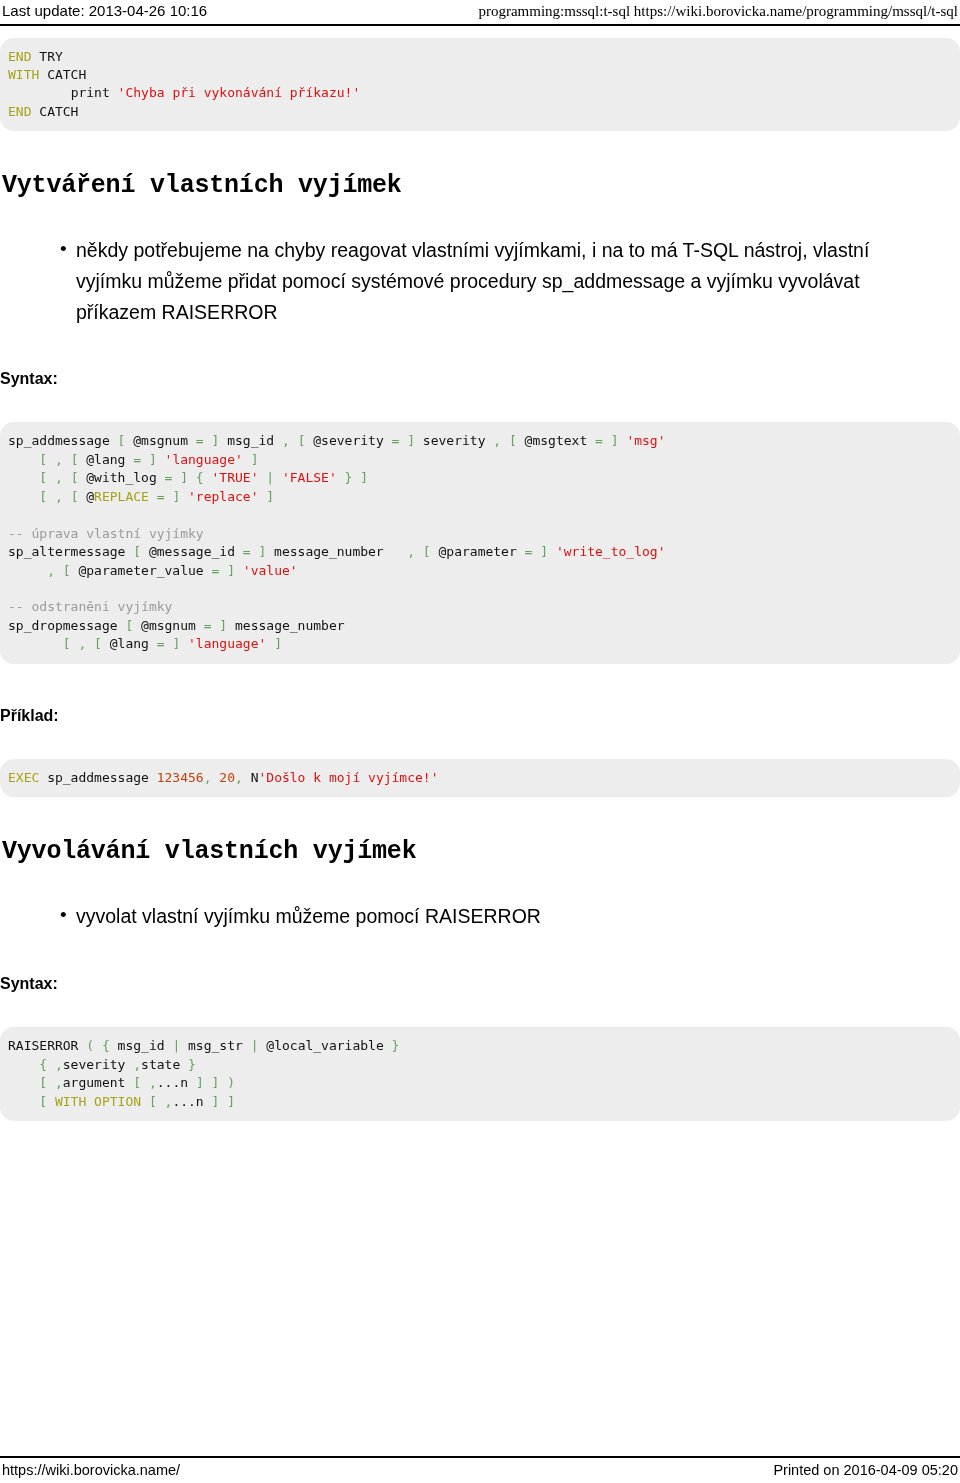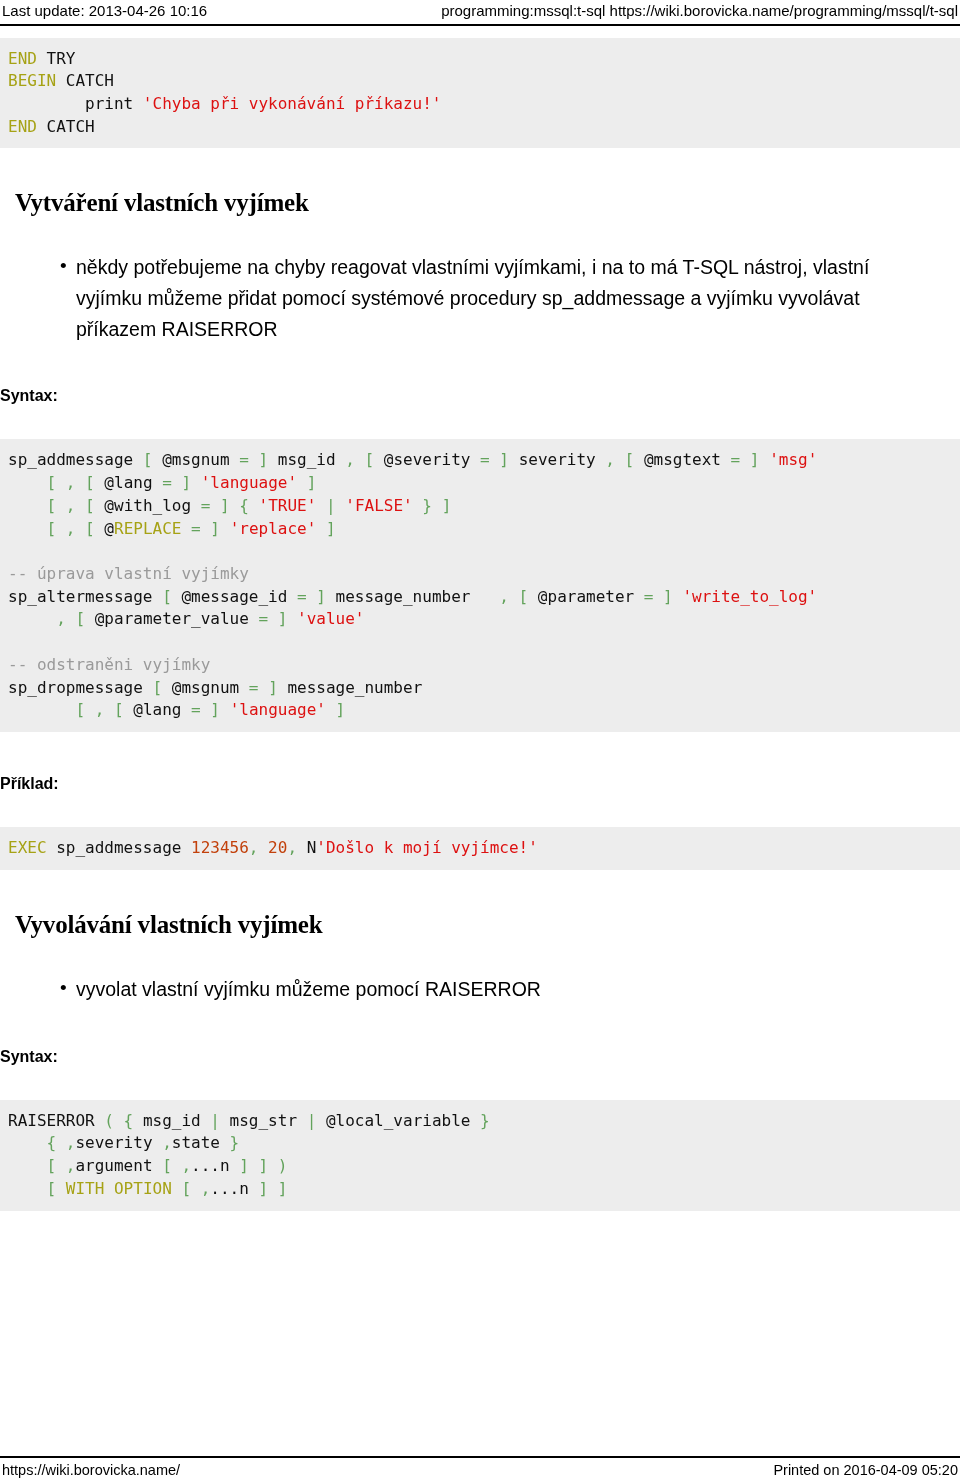--- a/index.html
+++ b/index.html
@@ -28,21 +28,21 @@
     display: flex;
     justify-content: space-between;
     align-items: baseline;
     font-size: 15px;
     line-height: 1.1;
     padding: 3px 2px 4px 2px;
     border-bottom: 2.5px solid #000;
     white-space: nowrap;
   }
   .doc-header .left { text-align: left; }
-  .doc-header .right { text-align: right; }
+  .doc-header .right { text-align: right; font-family: Liberation Serif, serif; }
 
   
   .doc-footer {
     display: flex;
     justify-content: space-between;
     align-items: baseline;
     font-size: 14.5px;
     line-height: 1.1;
     padding: 5px 2px 4px 2px;
     border-top: 2.5px solid #000;
@@ -55,44 +55,45 @@
     flex: 1 1 auto;
     padding: 0;
   }
 
   
   pre.code {
     background: #ededed;
     margin: 0;
     padding: 10px 8px 10px 8px;
     font-family: "DejaVu Sans Mono", "Liberation Mono", monospace;
-    font-size: 16px;
+    font-size: 13px;
     line-height: 1.42;
     white-space: pre-wrap;
     word-break: break-word;
     color: #111111;
     overflow-wrap: break-word;
+    border-radius: 14px;
   }
   pre.code.top { margin-top: 12px; }
 
   
   .kw  { color: #a6a215; }        
   .str { color: #dd1111; }        
   .pun { color: #63a35c; }        
   .num { color: #c2410c; }        
   .com { color: #9a9a9a; }  
 
   
   h2.section {
-    font-family: Liberation Serif, serif;
+    font-family: Liberation Mono, monospace;
     font-size: 25px;
     font-weight: bold;
     letter-spacing: -0.2px;
     margin: 40px 0 0 0;
-    padding: 0 15px;
+    padding: 0 2px;
     line-height: 1.2;
   }
 
   
   ul.bullets {
     margin: 34px 0 0 0;
     padding: 0 10px 0 46px;
     list-style: none;
   }
   ul.bullets li {
@@ -128,21 +129,21 @@
 <div class="page">
 
   <div class="doc-header">
     <span class="left">Last update: 2013-04-26 10:16</span>
     <span class="right">programming:mssql:t-sql https://wiki.borovicka.name/programming/mssql/t-sql</span>
   </div>
 
   <div class="content">
 
     <pre class="code top"><span class="kw">END</span> TRY
-<span class="kw">BEGIN</span> CATCH
+<span class="kw">WITH</span> CATCH
         print <span class="str">'Chyba při vykonávání příkazu!'</span>
 <span class="kw">END</span> CATCH</pre>
 
     <h2 class="section">Vytváření vlastních vyjímek</h2>
 
     <ul class="bullets">
       <li>někdy potřebujeme na chyby reagovat vlastními vyjímkami, i na to má T-SQL nástroj, vlastní vyjímku můžeme přidat pomocí systémové procedury sp_addmessage a vyjímku vyvolávat příkazem RAISERROR</li>
     </ul>
 
     <div class="label">Syntax:</div>

